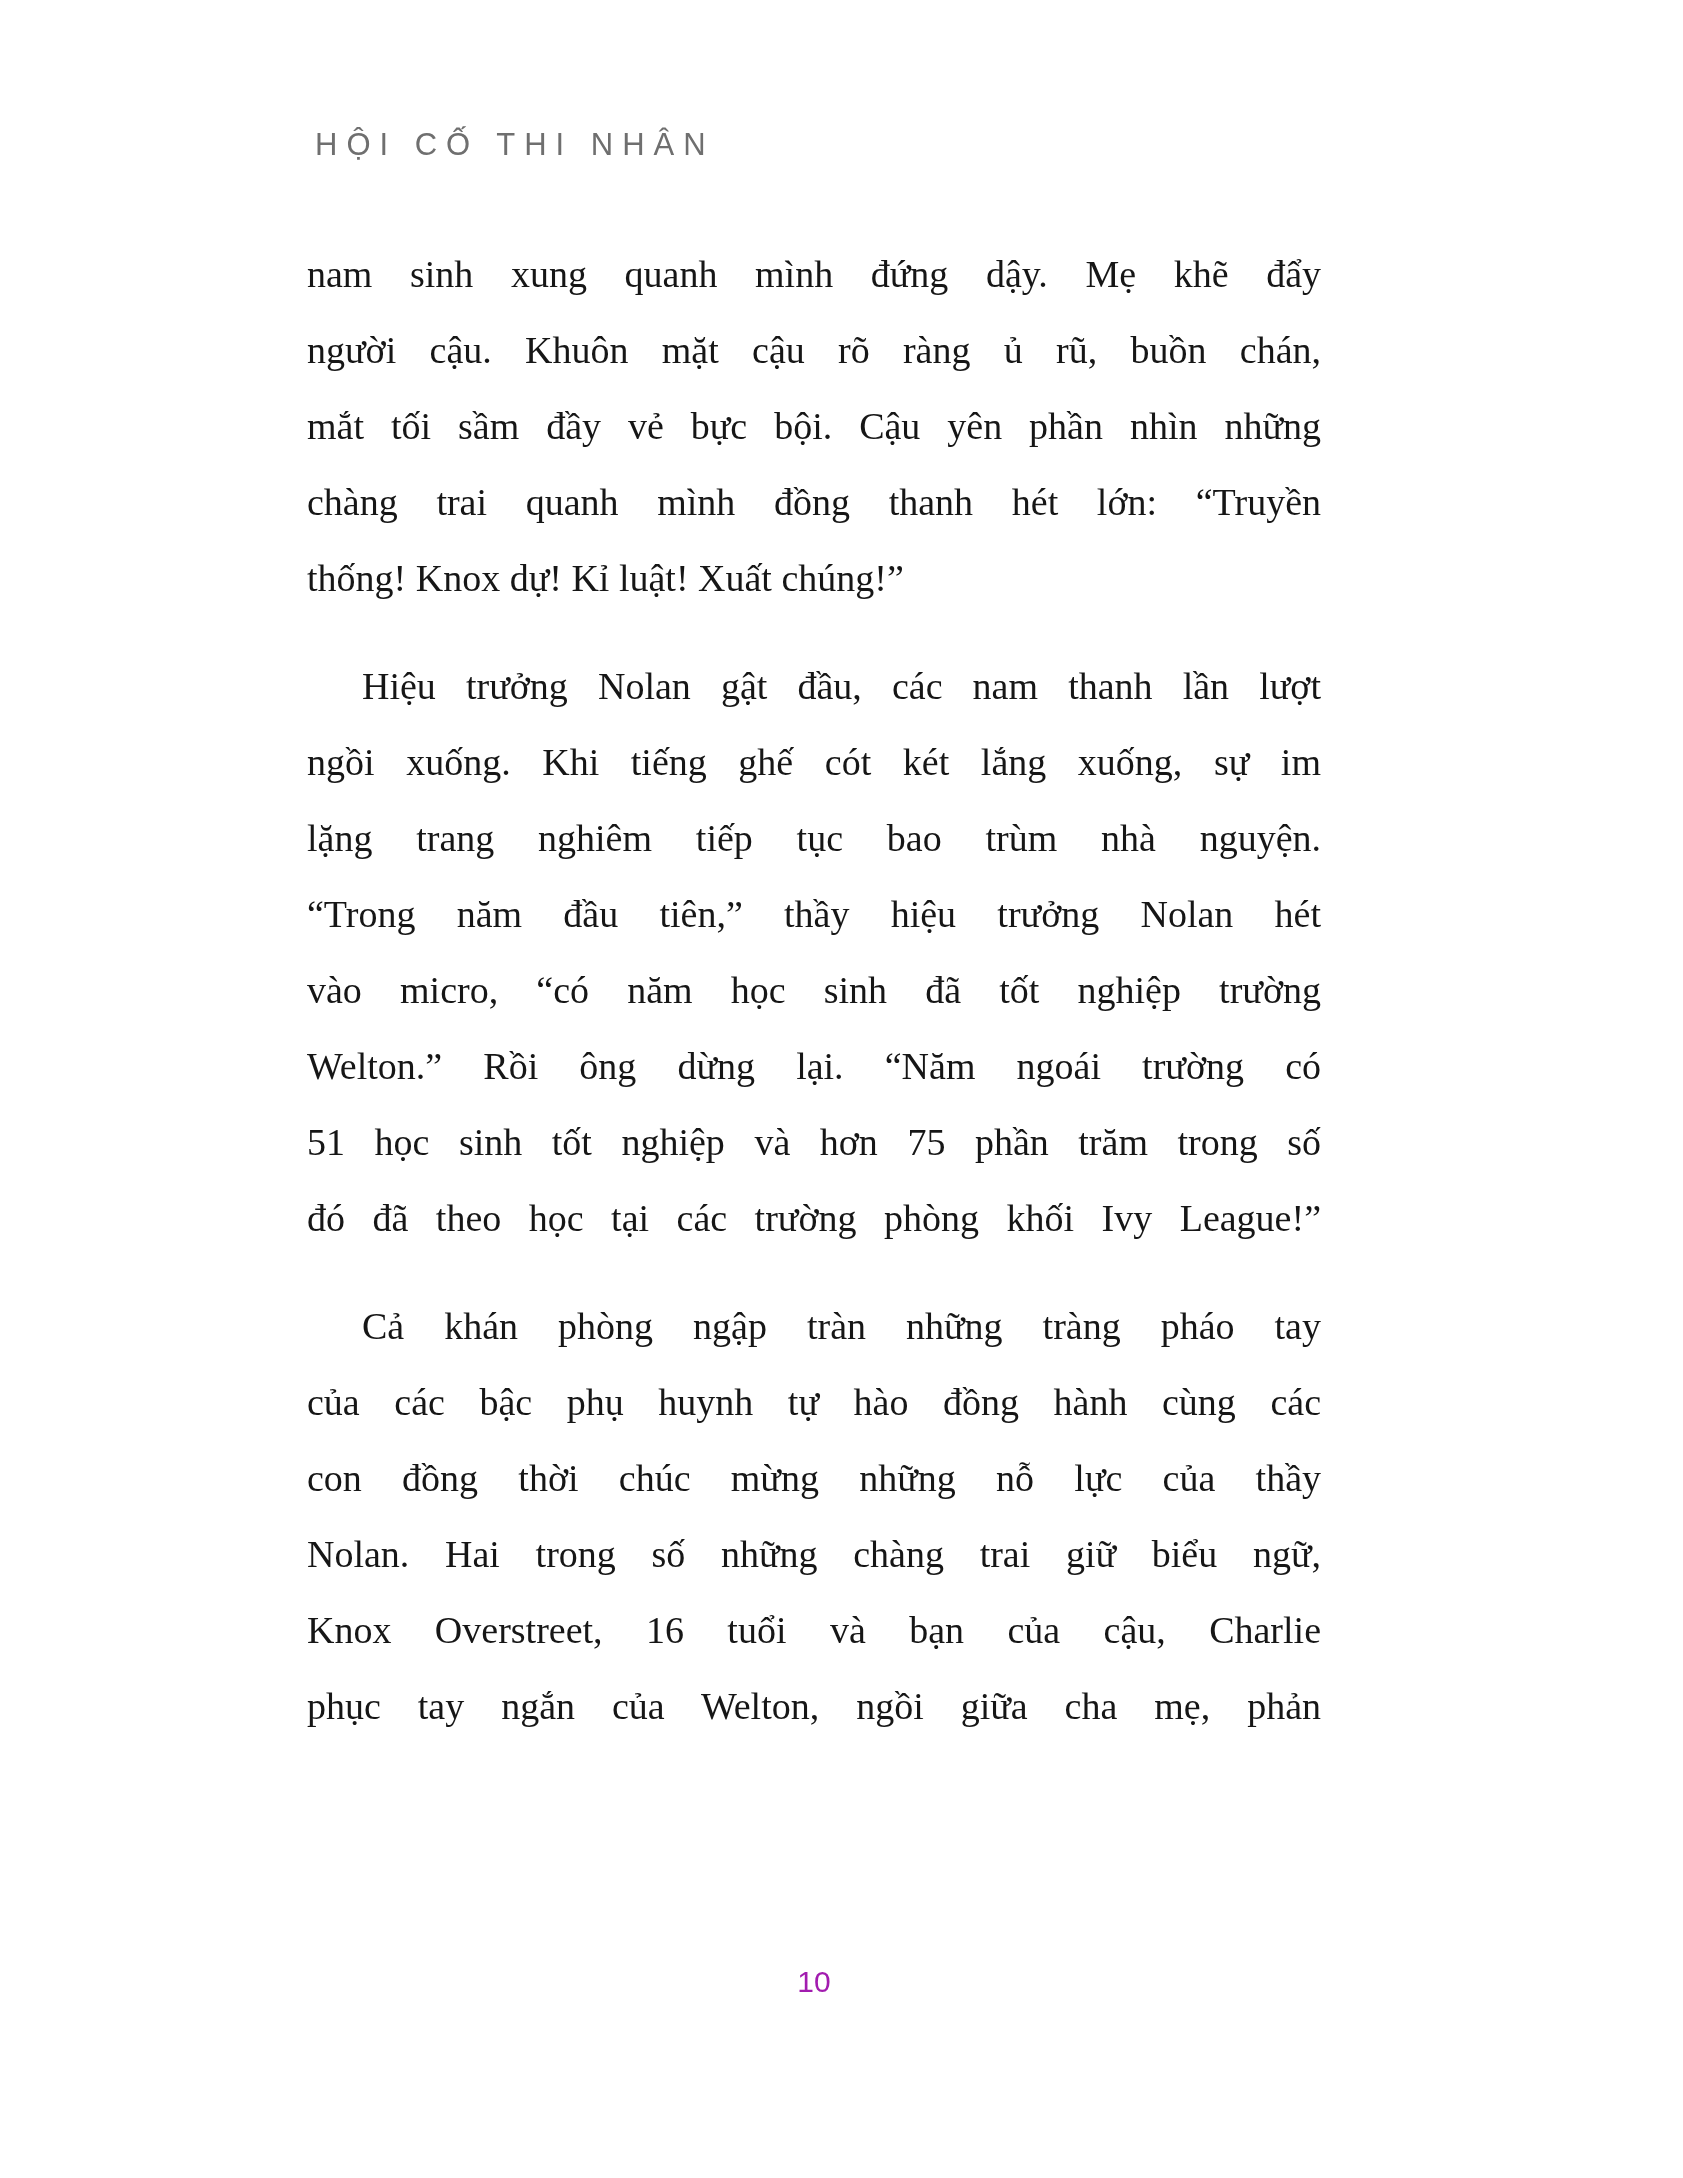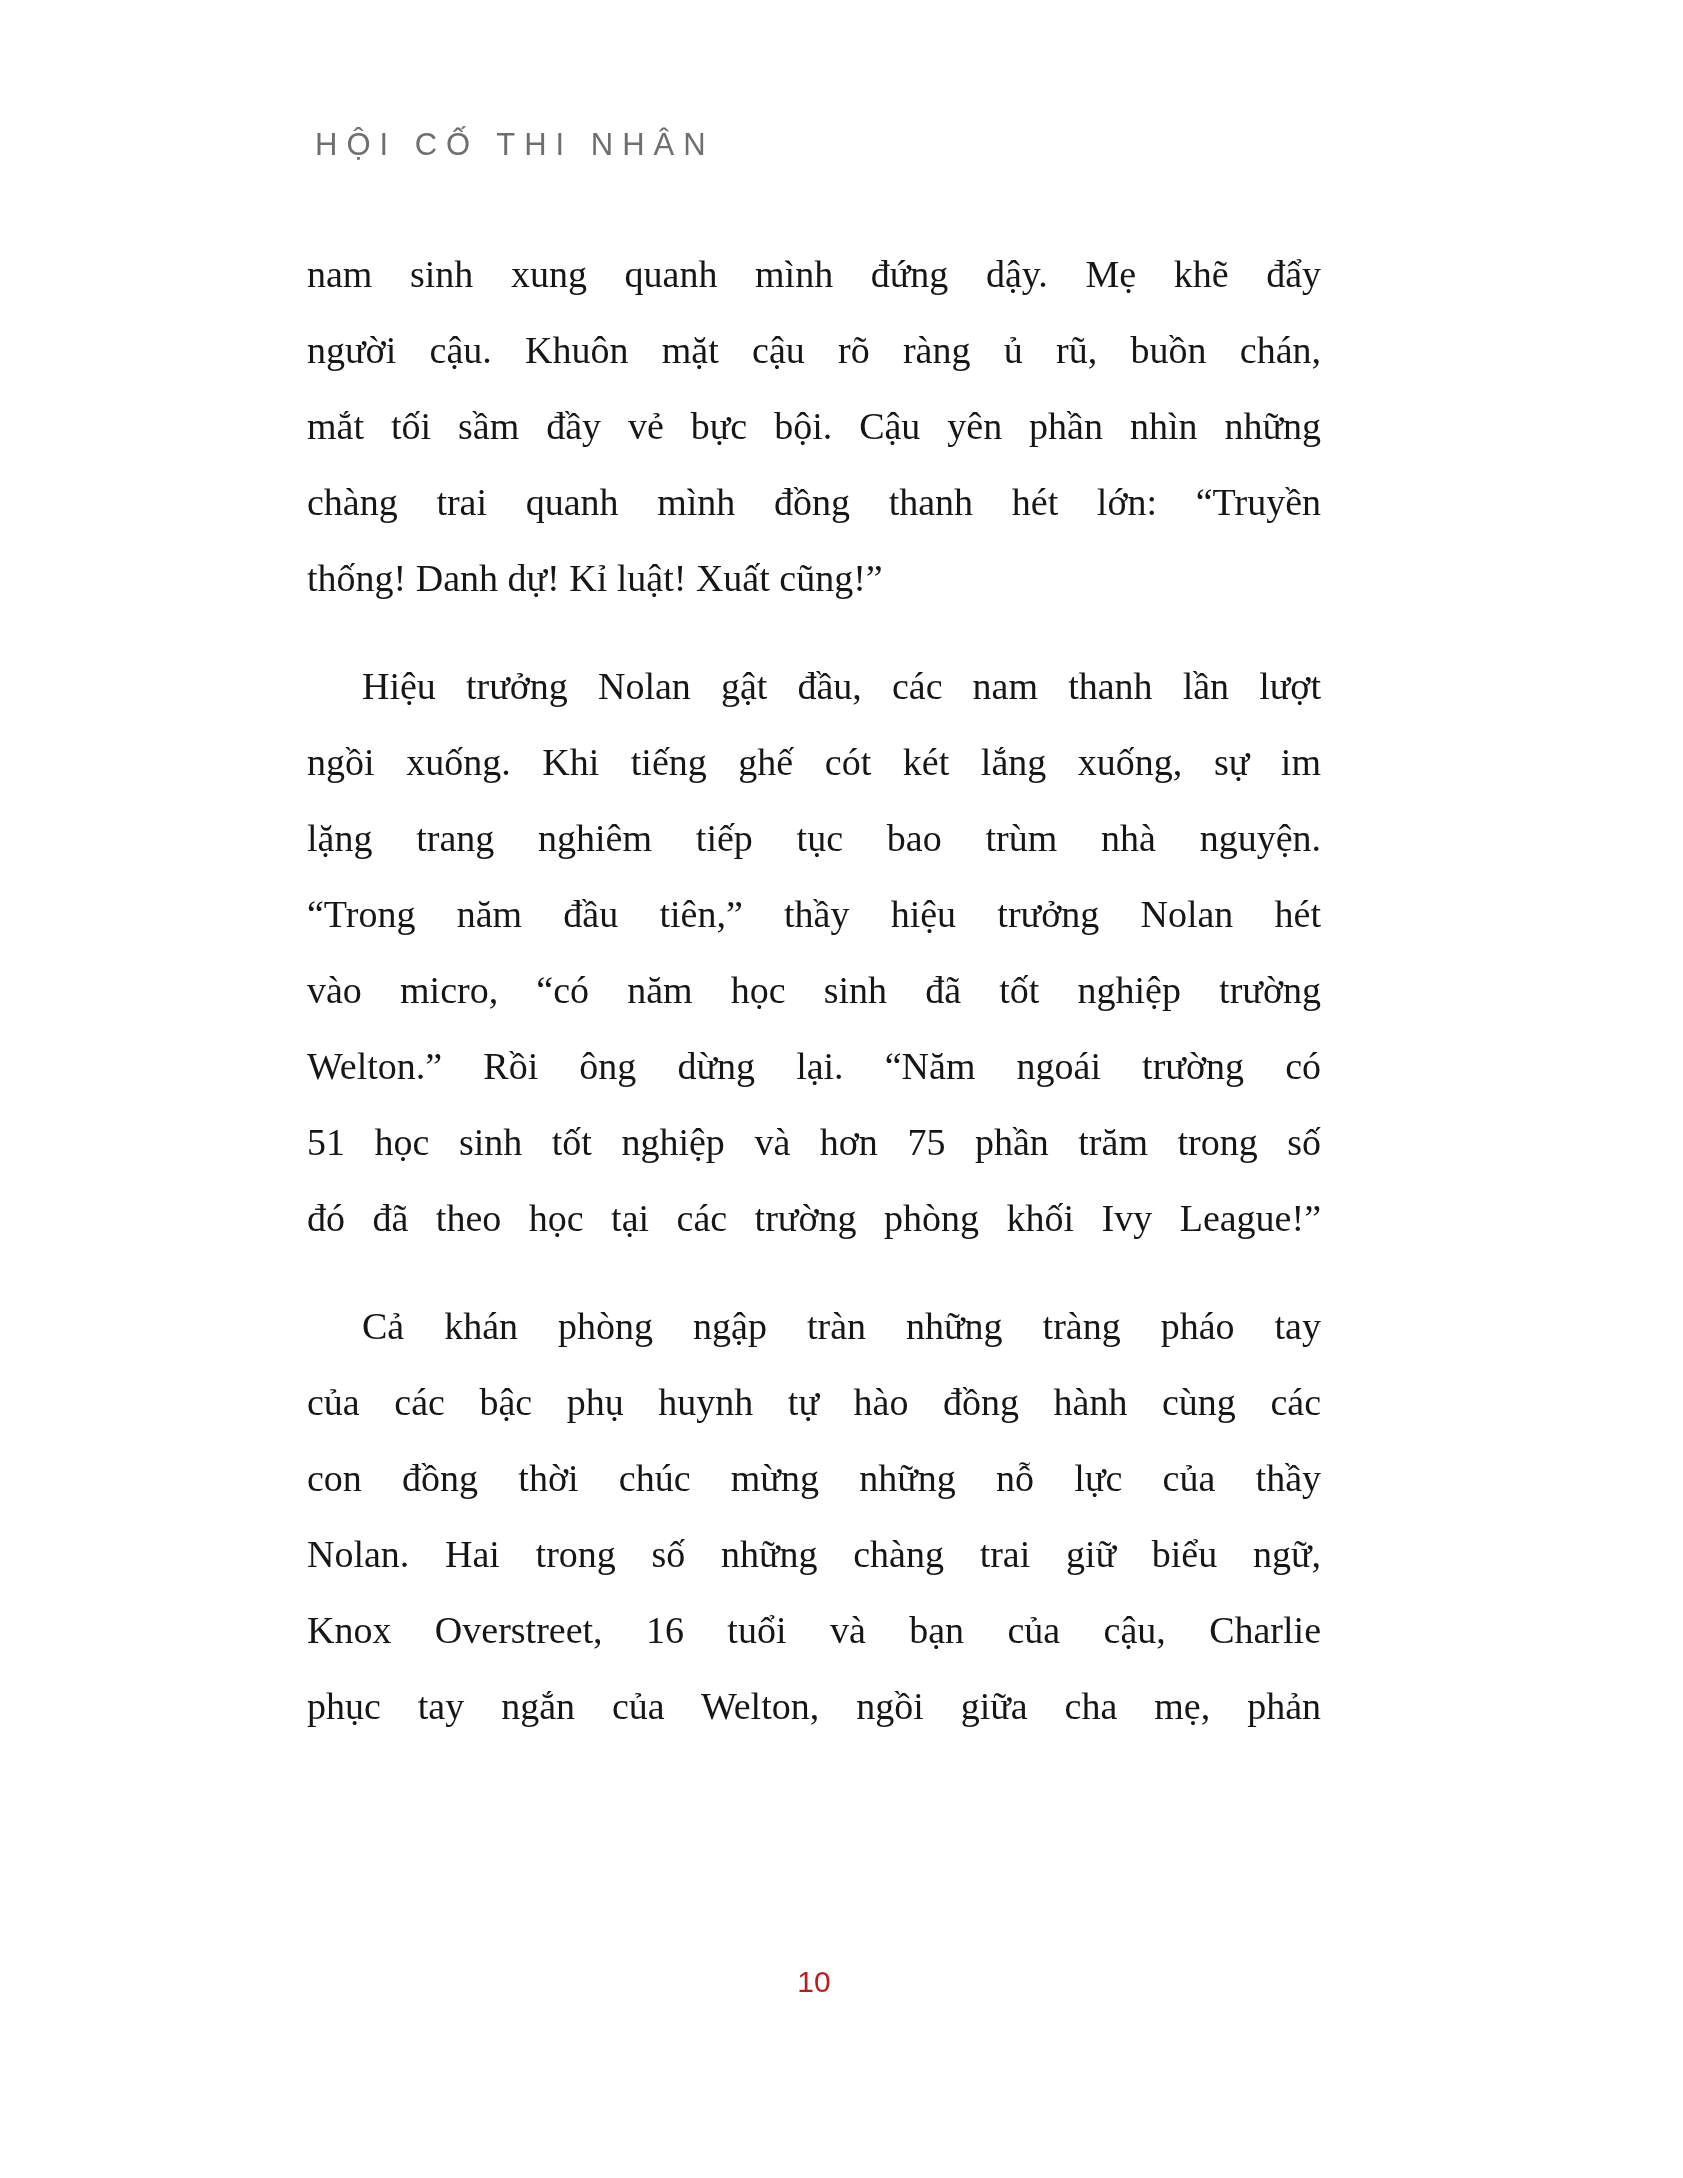--- a/index.html
+++ b/index.html
@@ -55,36 +55,36 @@
     text-indent: 55px;
   }
   .folio {
     position: absolute;
     left: 307px;
     width: 1014px;
     top: 1965px;
     text-align: center;
     font-family: "Liberation Sans", sans-serif;
     font-size: 30px;
-    color: #b91c1c;
+    color: #a21caf;
   }
 </style>
 </head>
 <body>
 
 <div class="page">
   <div class="running-header">HỘI CỐ THI NHÂN</div>
 
   <main class="text-block" id="paragraphs">
       <div class="para">
         <div class="line">nam sinh xung quanh mình đứng dậy. Mẹ khẽ đẩy</div>
         <div class="line">người cậu. Khuôn mặt cậu rõ ràng ủ rũ, buồn chán,</div>
         <div class="line">mắt tối sầm đầy vẻ bực bội. Cậu yên phần nhìn những</div>
         <div class="line">chàng trai quanh mình đồng thanh hét lớn: “Truyền</div>
-        <div class="line rag">thống! Danh dự! Kỉ luật! Xuất cũng!”</div>
+        <div class="line rag">thống! Knox dự! Kỉ luật! Xuất chúng!”</div>
       </div>
       <div class="para">
         <div class="line first-indent">Hiệu trưởng Nolan gật đầu, các nam thanh lần lượt</div>
         <div class="line">ngồi xuống. Khi tiếng ghế cót két lắng xuống, sự im</div>
         <div class="line">lặng trang nghiêm tiếp tục bao trùm nhà nguyện.</div>
         <div class="line">“Trong năm đầu tiên,” thầy hiệu trưởng Nolan hét</div>
         <div class="line">vào micro, “có năm học sinh đã tốt nghiệp trường</div>
         <div class="line">Welton.” Rồi ông dừng lại. “Năm ngoái trường có</div>
         <div class="line">51 học sinh tốt nghiệp và hơn 75 phần trăm trong số</div>
         <div class="line">đó đã theo học tại các trường phòng khối Ivy League!”</div>

